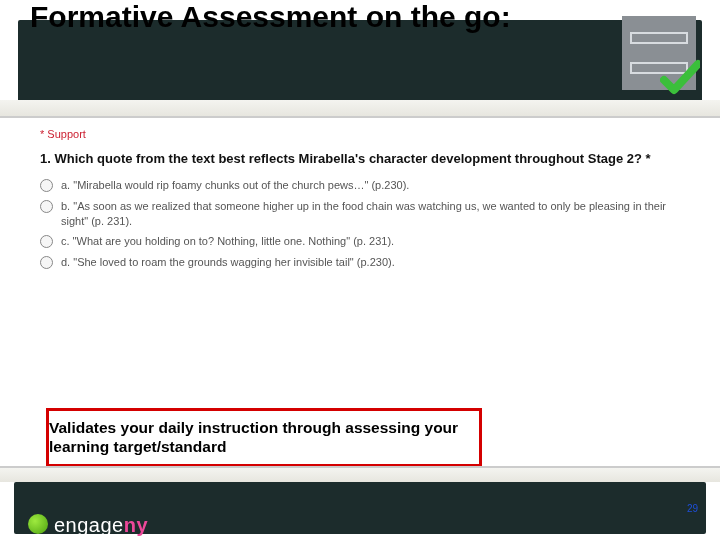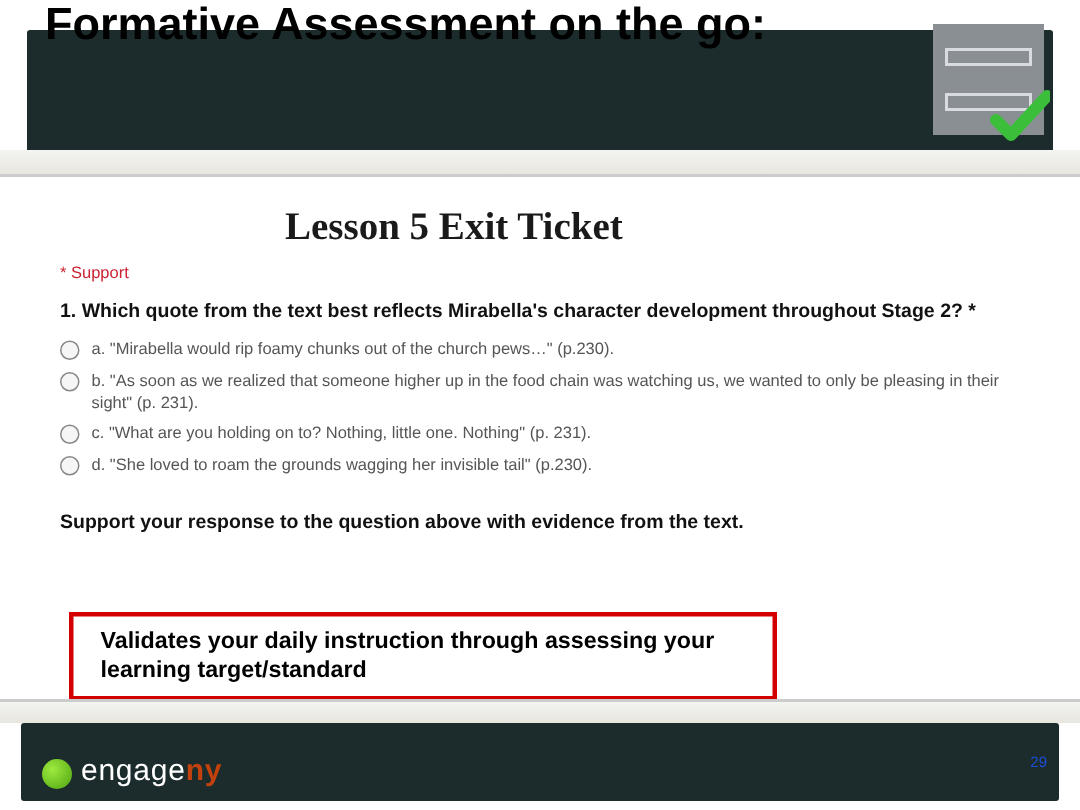--- a/index.html
+++ b/index.html
@@ -17,27 +17,27 @@
   
   .forms{position:absolute;left:40px;right:40px;top:128px;}
   .lesson-title{font-family:Georgia,serif;font-size:26px;font-weight:bold;color:#1a1a1a;margin:8px 0 10px 150px}
   .req{font-size:11px;color:#c23;}
   .q{font-size:13px;font-weight:bold;color:#111;margin-top:11px;line-height:1.3}
   .opts{margin-top:10px}
   .opt{display:flex;align-items:flex-start;font-size:11px;color:#555;margin:6px 0;line-height:1.35}
   .opt .radio{width:11px;height:11px;border:1px solid #888;border-radius:50%;margin-right:8px;margin-top:1px;flex-shrink:0;background:#f6f6f6}
   .support{font-size:13px;font-weight:bold;color:#111;margin-top:22px}
   
-  .redbox{position:absolute;left:46px;top:408px;width:430px;border:3px solid #d40000;background:#fff;padding:7px 18px;font-size:15.5px;font-weight:bold;color:#000;line-height:1.25}
+  .redbox{position:absolute;left:46px;top:408px;width:430px;border:3px solid #d40000;background:#fff;padding:7px 0;font-size:15.5px;font-weight:bold;color:#000;line-height:1.25}
   
   .botband{position:absolute;left:14px;right:14px;bottom:6px;height:52px;background:#1c2c2c;border-radius:2px}
   .chalkline2{position:absolute;left:0;right:0;bottom:58px;height:14px;background:linear-gradient(#f4f4f0,#e7e6df);border-top:2px solid #ccc}
-  .logo{position:absolute;left:28px;bottom:14px;display:flex;align-items:flex-end;color:#fff;font-size:20px;font-weight:400;letter-spacing:.5px;z-index:3}
+  .logo{position:absolute;left:28px;bottom:3px;display:flex;align-items:flex-start;color:#fff;font-size:20px;font-weight:400;letter-spacing:.5px;z-index:3}
   .logo .dot{width:20px;height:20px;border-radius:50%;background:radial-gradient(circle at 35% 35%,#9eea3f,#4da20f);margin-right:6px}
-  .logo .ny{color:#c2410c;font-weight:bold}
+  .logo .ny{color:#ec4899;font-weight:bold}
   .pagenum{position:absolute;right:22px;bottom:26px;color:#1d4ed8;font-size:10px;z-index:3}
 </style>
 </head>
 <body>
 
 <div class="slide">
 
   <div class="topband"></div>
   <div class="chalkline"></div>
 
@@ -49,42 +49,40 @@
     <div class="bar"></div>
     <div class="bar"></div>
     <div class="tick">
       <svg viewBox="0 0 40 40">
           <path d="M4 22 L14 32 L38 6" stroke="#3bbf3b" stroke-width="8" fill="none" stroke-linecap="round" stroke-linejoin="round"></path>
         </svg>
     </div>
   </div>
 
   <div class="forms">
-    <div class="lesson-title">Lesson 5 Exit Ticket</div>
     <div class="req">* Support</div>
     <div class="q">1. Which quote from the text best reflects Mirabella's character development throughout Stage 2? *</div>
     <div class="opts">
       <div class="opt">
         <div class="radio"></div>
         <span>a. "Mirabella would rip foamy chunks out of the church pews…" (p.230).</span>
       </div>
       <div class="opt">
         <div class="radio"></div>
         <span>b. "As soon as we realized that someone higher up in the food chain was watching us, we wanted to only be pleasing in their sight" (p. 231).</span>
       </div>
       <div class="opt">
         <div class="radio"></div>
         <span>c. "What are you holding on to? Nothing, little one. Nothing" (p. 231).</span>
       </div>
       <div class="opt">
         <div class="radio"></div>
         <span>d. "She loved to roam the grounds wagging her invisible tail" (p.230).</span>
       </div>
     </div>
-    <div class="support">Support your response to the question above with evidence from the text.</div>
   </div>
 
   <div class="redbox">
     <span>Validates your daily instruction through assessing your learning target/standard</span>
   </div>
 
   <div class="chalkline2"></div>
   <div class="botband"></div>
 
   <div class="logo">

